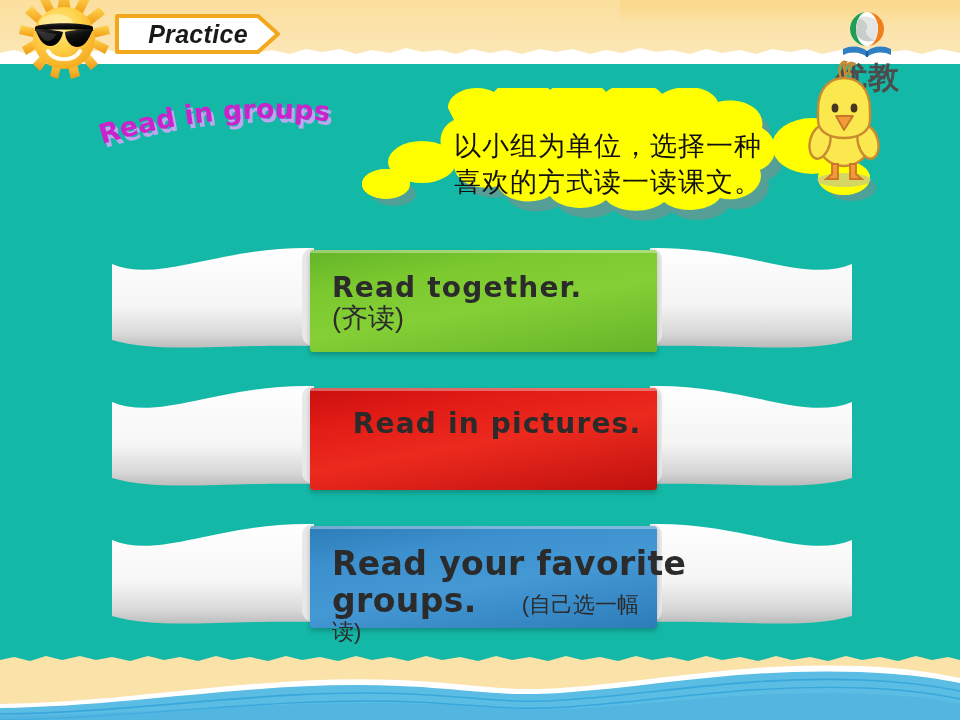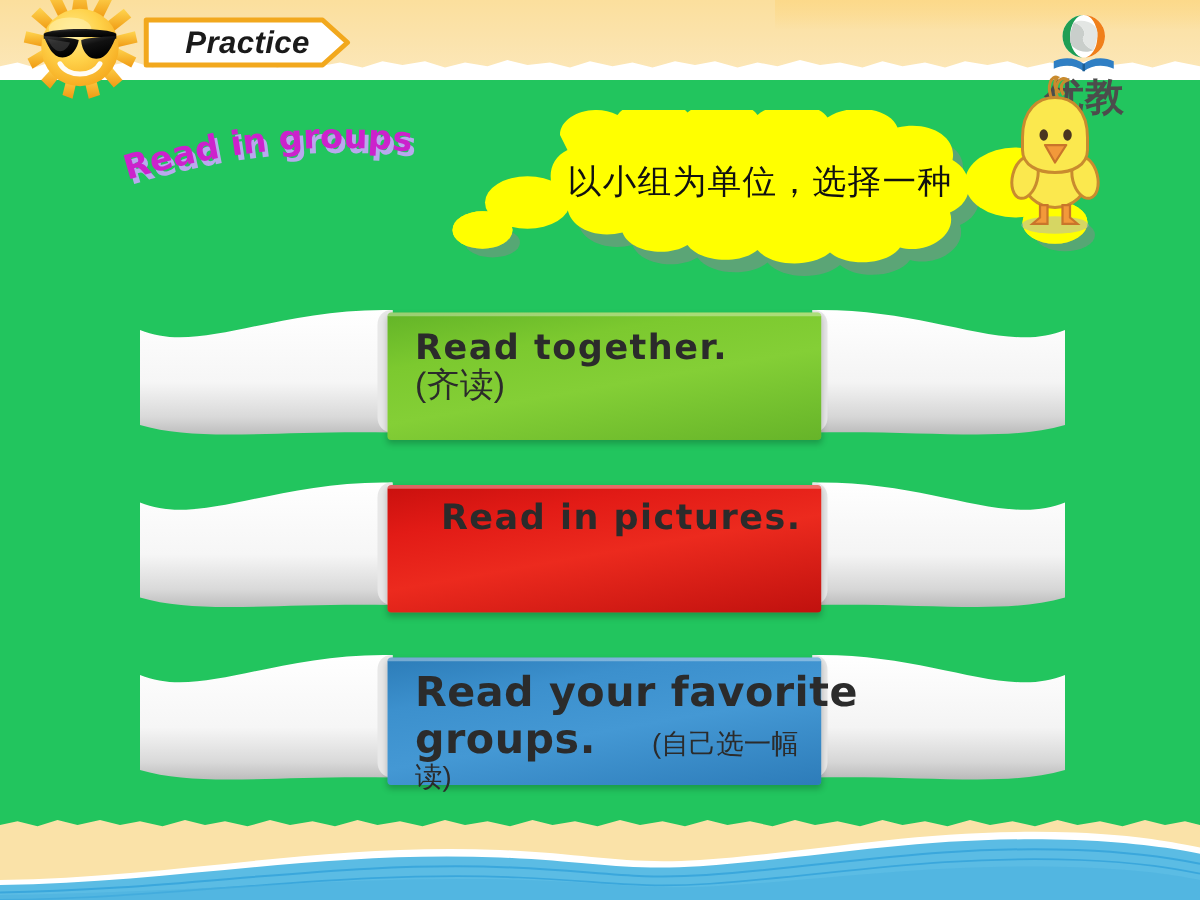--- a/index.html
+++ b/index.html
@@ -9,21 +9,21 @@
     background: #ffffff;
   }
   body {
     font-family: "Liberation Sans", sans-serif;
   }
   #slide {
     position: relative;
     width: 960px;
     height: 720px;
     overflow: hidden;
-    background: #22c55e;
+    background: #14b8a6;
   }
 
   
   .top-band {
     position: absolute;
     left: 0; top: 0;
     width: 960px; height: 58px;
     background: linear-gradient(180deg, #fbdf9d 0%, #fbe3ac 55%, #fce7b8 100%);
     z-index: 1;
   }
@@ -172,20 +172,21 @@
     color: #2b2b2b;
     font-family: "DejaVu Sans", "Liberation Sans", sans-serif;
     font-weight: bold;
     line-height: 1.12;
   }
   .ribbon-text .en {
     display: block;
     font-size: 28px;
     letter-spacing: 1.2px;
     white-space: nowrap;
+    margin-top: 10px;
   }
   .ribbon-text .cn {
     display: block;
     font-size: 27px;
     font-weight: normal;
     font-family: Liberation Sans, sans-serif;
   }
   .ribbon-text.tight .en { font-size: 33px; letter-spacing: 0.4px; }
   .ribbon-text.tight .cn { font-size: 22px; margin-left: 45px; }
 
@@ -323,20 +324,21 @@
       <ellipse cx="42" cy="106" rx="22" ry="12"></ellipse>
       <ellipse cx="500" cy="100" rx="24" ry="13"></ellipse>
     </g>
     <g fill="#ffff00">
       <ellipse cx="34" cy="96" rx="24" ry="15"></ellipse>
       <ellipse cx="492" cy="90" rx="26" ry="17"></ellipse>
     </g>
   </svg>
   <div class="cloud-text">
     <span>以小组为单位，选择一种</span>
+    <span>喜欢的方式读一读课文。</span>
   </div>
 
   <svg class="chick-wrap" viewBox="0 0 92 132">
     <ellipse cx="46" cy="122" rx="27" ry="7" fill="#b5b5b5" opacity="0.55"></ellipse>
     <g stroke="#c98b2e" stroke-width="2.4" fill="#fbe84e">
       <path d="M44,22 C38,10 44,2 48,4 C44,8 46,14 50,16" fill="none"></path>
       <path d="M48,20 C44,8 52,2 56,6 C50,8 50,14 53,18" fill="none"></path>
       <ellipse cx="46" cy="84" rx="26" ry="24"></ellipse>
       <ellipse cx="22" cy="84" rx="10" ry="17" transform="rotate(14 22 84)"></ellipse>
       <ellipse cx="70" cy="84" rx="10" ry="17" transform="rotate(-14 70 84)"></ellipse>

